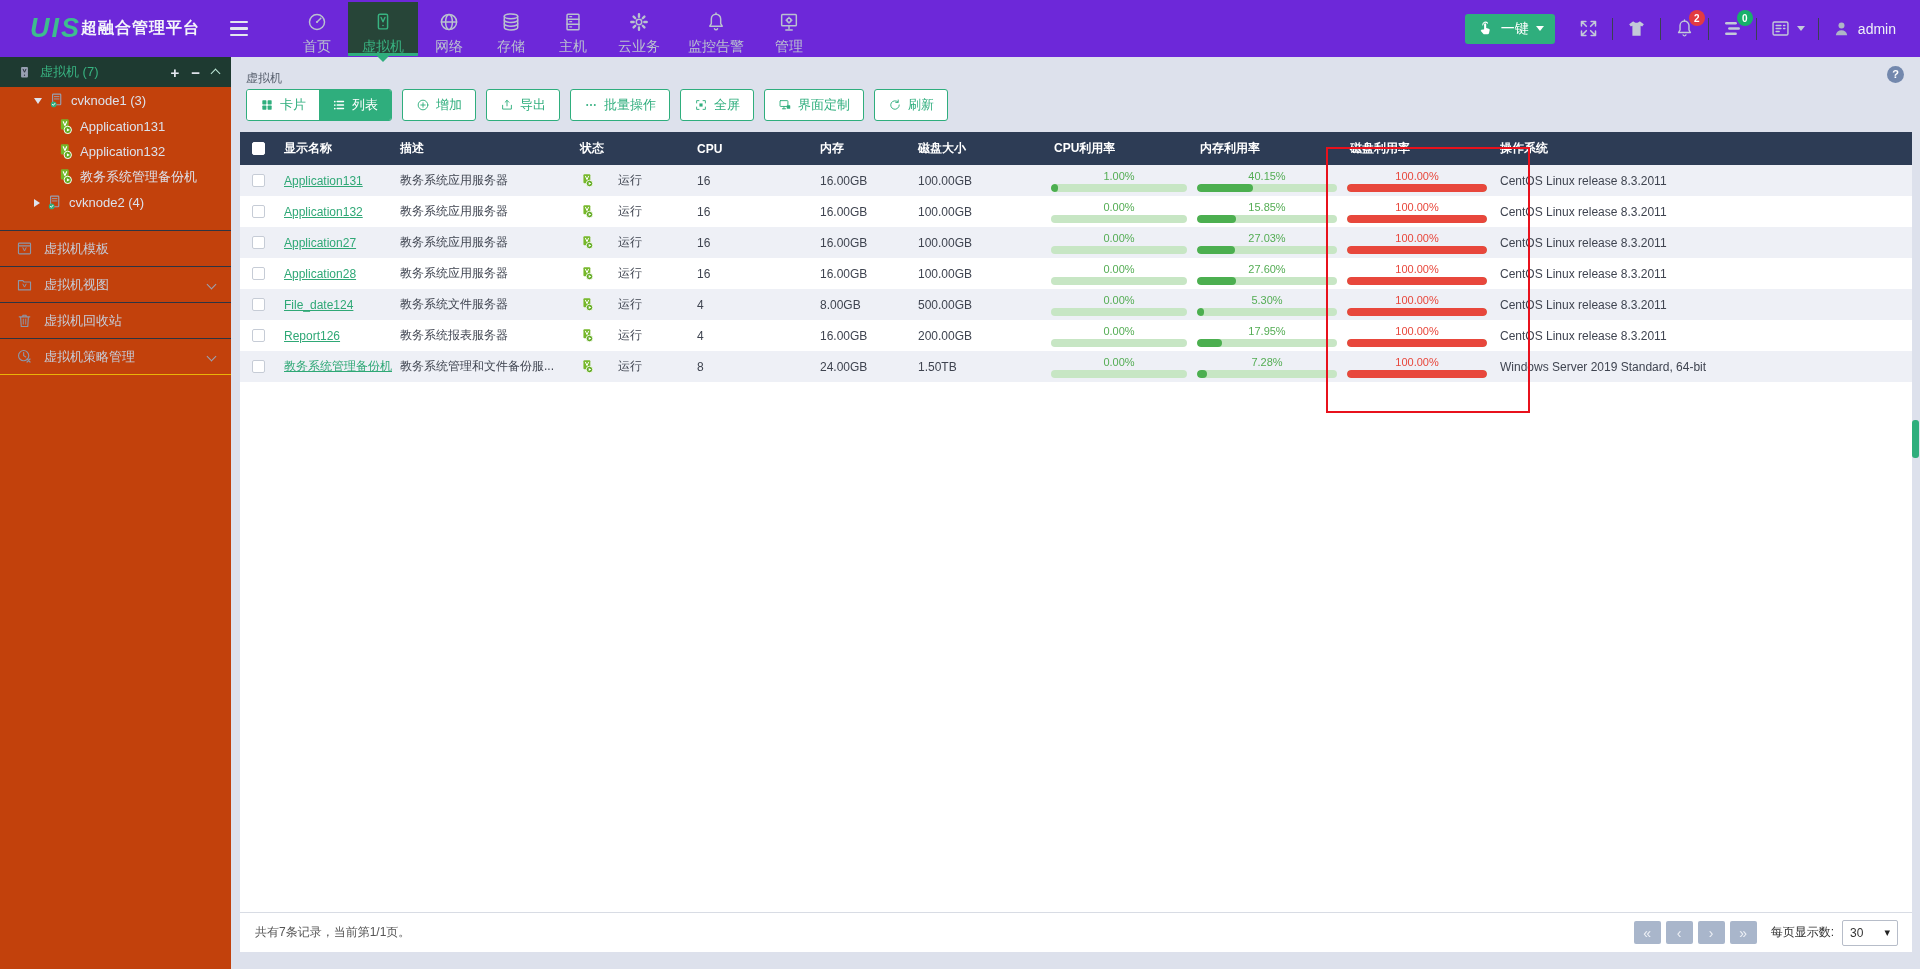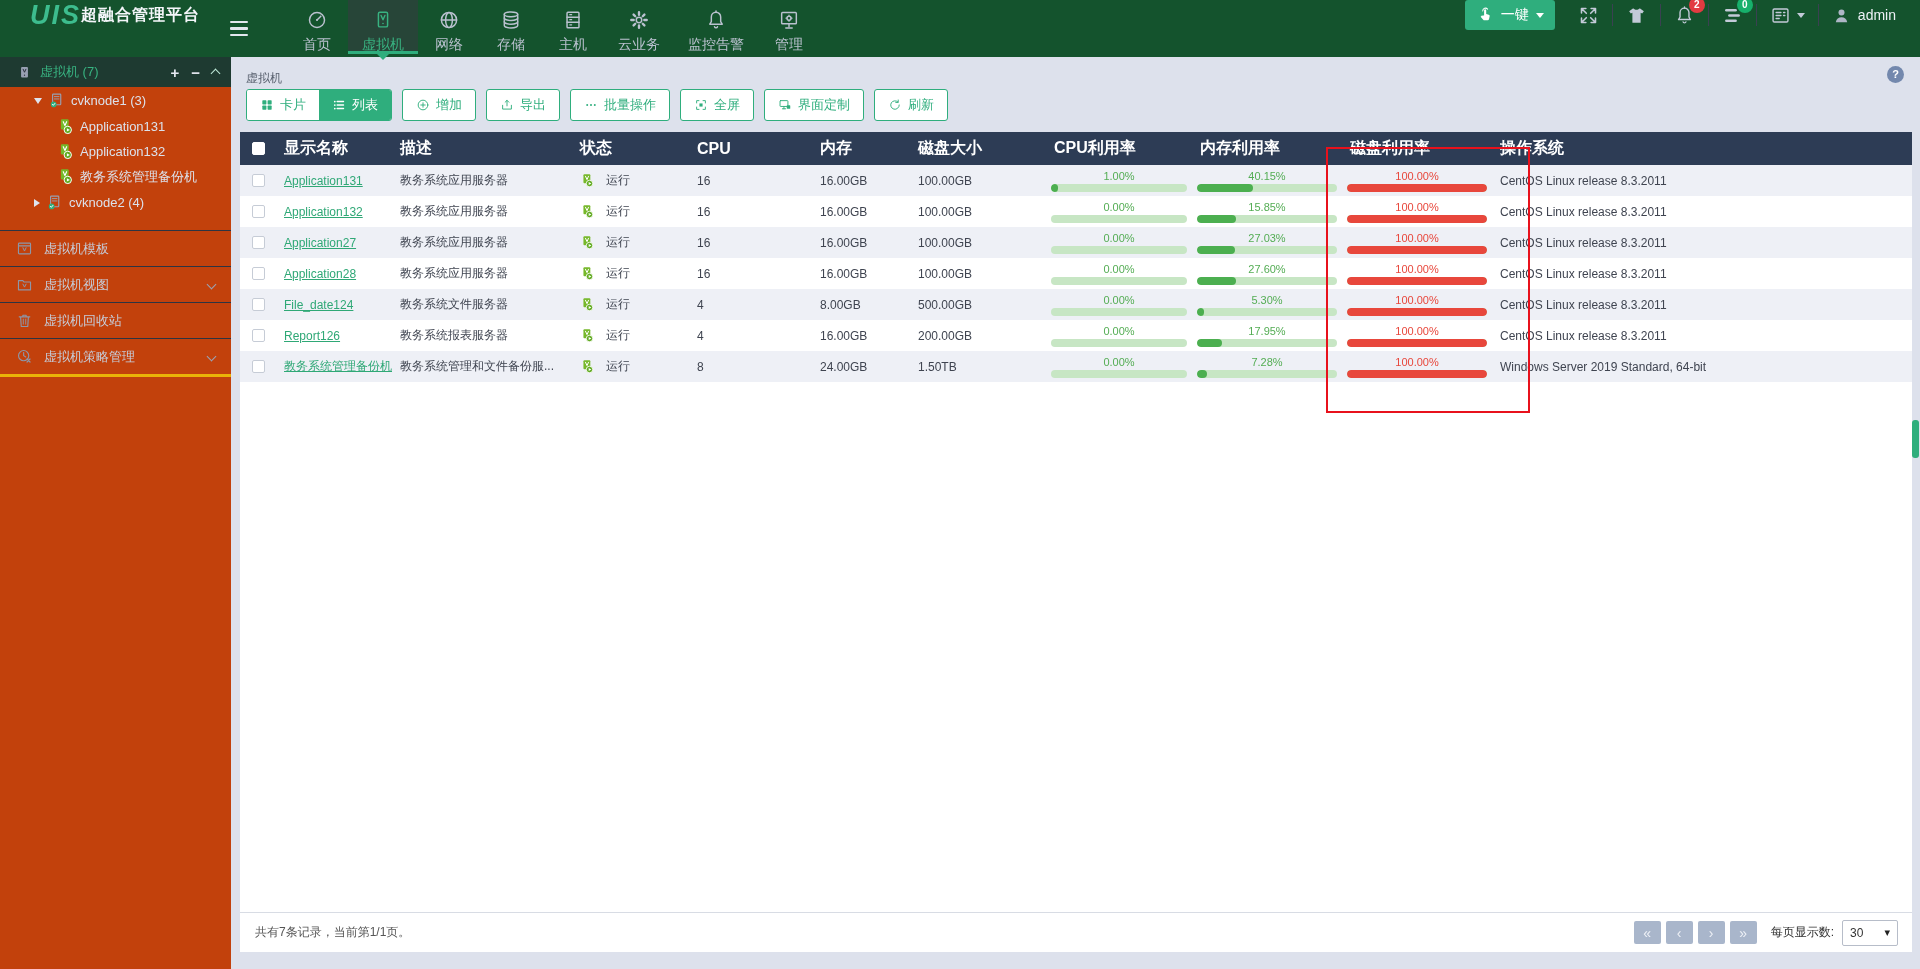--- a/index.html
+++ b/index.html
@@ -5,21 +5,21 @@
   * { box-sizing: border-box; margin: 0; padding: 0; }
   html,body { width:1920px; height:969px; overflow:hidden; }
   body {
     font-family:"Liberation Sans","DejaVu Sans",sans-serif;
     background:#dde1ec; color:#3c414b; position:relative; font-size:12px;
   }
   .icon { display:inline-flex; align-items:center; justify-content:center; flex:none; }
   .icon svg { width:100%; height:100%; display:block; }
 
   
-  header { height:57px; background:#14532d; display:flex; align-items:flex-start; color:#bac1cf; position:relative; z-index:20; }
+  header { height:57px; background:#6d28d9; display:flex; align-items:center; color:#bac1cf; position:relative; z-index:20; }
   .logo-wrap { display:flex; align-items:center; padding:0 28px 0 30px; }
   .logo-uis { color:#3dbd8e; font-size:27px; font-weight:bold; font-style:italic; letter-spacing:2px; }
   .logo-title { color:#f4f6fa; font-size:16px; font-weight:bold; margin-left:0; letter-spacing:1px; }
   .hamburger { align-self:center; margin:0 38px 0 2px; display:flex; flex-direction:column; gap:4px; cursor:pointer; }
   .hamburger i { width:18px; height:2.5px; background:#e3e7ee; border-radius:1px; }
   nav { display:flex; }
   .nav-item { position:relative; display:flex; flex-direction:column; align-items:center; justify-content:flex-start;
     padding:9px 14px 0; min-width:62px; gap:5px; cursor:pointer; font-size:14px; }
   .nav-item .icon { width:22px; height:22px; }
   .nav-item.active { background:#274538; color:#38b381; }
@@ -54,21 +54,21 @@
   .sb-controls { margin-left:auto; display:flex; align-items:center; gap:12px; }
   .sb-controls .pm { color:#e6eaf2; font-size:15px; font-weight:bold; line-height:1; cursor:pointer; }
   .chev { width:7px; height:7px; border-right:1.6px solid #9aa3b6; border-bottom:1.6px solid #9aa3b6; transform:rotate(45deg); }
   .chev.up { transform:rotate(-135deg); border-color:#bfe9d8; margin-top:3px; }
   .tree-row { display:flex; align-items:center; gap:6px; color:#dce1eb; font-size:13px; cursor:pointer; }
   .tree-row.host { height:27px; padding-left:34px; }
   .tree-row.vm { height:25px; padding-left:57px; }
   .tree-row .icon { width:17px; height:17px; }
   .tri-down { width:0; height:0; border-left:4.5px solid transparent; border-right:4.5px solid transparent; border-top:6px solid #dfe4ee; flex:none; }
   .tri-right { width:0; height:0; border-top:4.5px solid transparent; border-bottom:4.5px solid transparent; border-left:6px solid #dfe4ee; flex:none; }
-  .sb-menu { margin-top:14px; border-bottom:3px solid #eab308; }
+  .sb-menu { margin-top:14px; border-bottom:1px solid #eab308; }
   .sb-menu-item { height:36px; border-top:1px solid #2d3442; display:flex; align-items:center; gap:11px;
     padding:0 16px; color:#c6cdda; font-size:13px; cursor:pointer; }
   .sb-menu-item .icon { width:17px; height:17px; color:#8d96a8; }
   .sb-menu-item .chev { margin-left:auto; }
 
   
   .crumb-row { height:16px; padding:21px 16px 0 15px; display:flex; align-items:center; color:#5a6270; font-size:12px; }
   .help-circle { margin-left:auto; width:17px; height:17px; border-radius:50%; background:#7388ad; color:#fff;
     font-size:11px; font-weight:bold; display:flex; align-items:center; justify-content:center; cursor:pointer; margin-top:-8px; }
   .toolbar { margin:11px 8px 0 15px; height:32px; display:flex; align-items:center; gap:10px; }
@@ -84,30 +84,30 @@
   .search-dd { width:25px; height:30px; background:#93a3c3; border-radius:3px 0 0 3px; display:flex;
     align-items:center; justify-content:center; cursor:pointer; flex:none; }
   .search-box { position:relative; display:flex; align-items:center; }
   .search-input { width:242px; height:30px; border:none; background:#fff; padding:0 32px 0 10px; font-size:13px;
     color:#333; outline:none; font-family:inherit; }
   .search-input::placeholder { color:#b9bfca; }
   .search-ic { position:absolute; right:8px; width:16px; height:16px; color:#2c3038; cursor:pointer; }
 
   
   .panel { margin:11px 8px 17px 9px; background:#fff; flex:1; display:flex; flex-direction:column; min-height:0; }
-  .thead { display:flex; align-items:center; height:33px; background:#2d3c55; color:#fff; font-weight:bold; font-size:16px; flex:none; }
+  .thead { display:flex; align-items:center; height:33px; background:#2d3c55; color:#fff; font-weight:bold; font-size:12px; flex:none; }
   .cell { padding-left:8px; white-space:nowrap; overflow:hidden; text-overflow:ellipsis; flex:none; }
   .cell.os { flex:1; }
   .cb-cell { display:flex; justify-content:center; padding-left:0; }
   .cb { width:13px; height:13px; background:#fff; border:1px solid #c6ccd6; border-radius:2px; display:inline-block; cursor:pointer; }
   .thead .cb { border-color:#fff; }
   .trow { display:flex; align-items:center; height:31px; font-size:12px; color:#3f4450; }
   .trow:nth-child(odd) { background:#eef0f6; }
   .vm-link { color:#2fa876; text-decoration:underline; cursor:pointer; }
-  .status-cell { display:flex; align-items:center; gap:11px; }
+  .status-cell { display:flex; align-items:center; gap:23px; }
   .status-cell .icon { width:15px; height:15px; }
   .util { display:flex; flex-direction:column; justify-content:center; padding:0 5px; }
   .pct { text-align:center; font-size:11px; line-height:13px; margin-bottom:1px; }
   .pct.green { color:#54ad54; }
   .pct.red { color:#e8473c; }
   .bar { height:8px; border-radius:4px; background:#c7e6c4; overflow:hidden; }
   .bar .fill { height:100%; border-radius:4px; }
   .fill.green { background:#4caf50; }
   .fill.red { background:#e8473c; }
   .filler { flex:1; background:#fff; }

